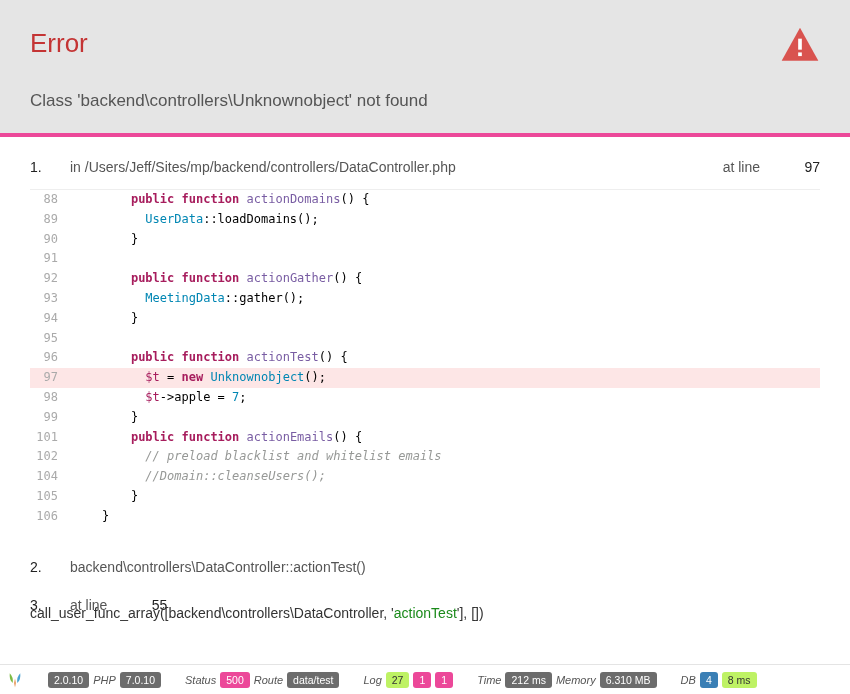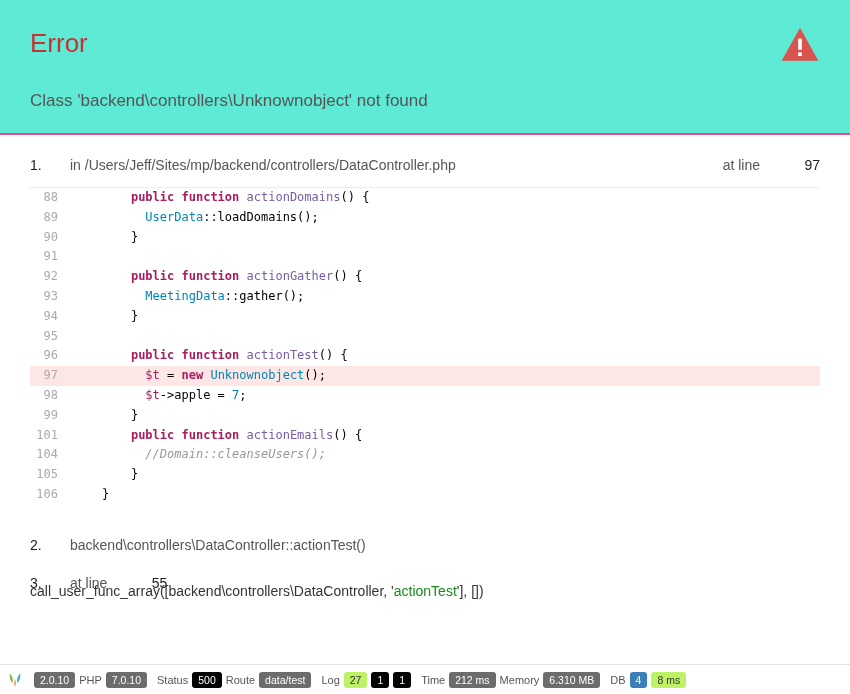--- a/index.html
+++ b/index.html
@@ -1,17 +1,17 @@
 <!DOCTYPE html>
 <html><head>
   <meta charset="utf-8">
   <style>
     * { box-sizing: border-box; margin: 0; padding: 0; }
     body { font-family: -apple-system, BlinkMacSystemFont, "Segoe UI", Helvetica, Arial, sans-serif; background: #fff; width: 850px; height: 694px; overflow: hidden; position: relative; }
-    .header { background: #5eead4; padding: 28px 30px 22px; border-bottom: 2px solid #ec4899; position: relative; }
+    .header { background: #e5e5e5; padding: 28px 30px 22px; border-bottom: 4px solid #ec4899; position: relative; }
     .title { color: #c43434; font-size: 26px; font-weight: 400; margin-bottom: 12px; }
     .message { color: #555; font-size: 17px; margin-top: 32px; }
     .alert-icon { position: absolute; right: 28px; top: 24px; }
     .trace { padding: 0 30px; }
     .frame-header { display: flex; align-items: baseline; padding: 22px 0 14px; color: #555; font-size: 14px; }
     .frame-header .num { width: 40px; color: #222; }
     .frame-header .file { flex: 1; color: #555; }
     .frame-header .atline { color: #555; padding-right: 38px; }
     .frame-header .lineno { color: #222; min-width: 22px; text-align: right; }
     .code-block { font-family: Menlo, Consolas, monospace; font-size: 12px; line-height: 1.65; padding-bottom: 10px; }
@@ -21,28 +21,28 @@
     .code { flex: 1; padding-left: 26px; }
     .kw { color: #a71d5d; font-weight: bold; }
     .fn { color: #795da3; }
     .cls { color: #0086b3; }
     .var { color: #a71d5d; }
     .cmt { color: #969896; font-style: italic; }
     .num-lit { color: #0086b3; }
     .divider { border-top: 1px solid #eee; }
     .frame3-extra { font-size: 14px; color: #333; padding-left: 0; margin-top: -8px; }
     .str { color: #1a8a1a; }
-    .toolbar { position: absolute; bottom: 0; left: 0; right: 0; height: 30px; background: #fff; border-top: 1px solid #e4e4e4; display: flex; align-items: center; font-size: 11px; padding: 0 6px; gap: 10px; }
+    .toolbar { position: absolute; bottom: 0; left: 0; right: 0; height: 30px; background: #fff; border-top: 1px solid #e4e4e4; display: flex; align-items: center; font-size: 11px; padding: 0 6px; gap: 24px; }
     .tool-group { display: flex; align-items: center; gap: 4px; }
     .badge { border-radius: 3px; padding: 2px 6px; color: #fff; font-size: 10.5px; }
     .b-gray { background: #6c6c6c; }
-    .b-red { background: #000000; }
+    .b-red { background: #ec4899; }
     .b-blue { background: #3a7fb5; }
     .b-light { background: #bef264; color: #333; }
-    .tool-label { color: #555; }
+    .tool-label { color: #555; font-style: italic; }
     .logo { display: flex; align-items: center; }
   </style>
 </head>
 <body>
 
 <div class="header">
   <div class="title">Error</div>
   <div class="message">Class 'backend\controllers\Unknownobject' not found</div>
   <div class="alert-icon">
     <svg width="44" height="44" viewBox="0 0 24 24">
@@ -69,20 +69,21 @@
     <div class="code-line"><span class="ln">91</span><span class="code"> </span></div>
     <div class="code-line"><span class="ln">92</span><span class="code">    <span class="kw">public</span> <span class="kw">function</span> <span class="fn">actionGather</span>() {</span></div>
     <div class="code-line"><span class="ln">93</span><span class="code">      <span class="cls">MeetingData</span>::gather();</span></div>
     <div class="code-line"><span class="ln">94</span><span class="code">    }</span></div>
     <div class="code-line"><span class="ln">95</span><span class="code"> </span></div>
     <div class="code-line"><span class="ln">96</span><span class="code">    <span class="kw">public</span> <span class="kw">function</span> <span class="fn">actionTest</span>() {</span></div>
     <div class="code-line hl"><span class="ln">97</span><span class="code">      <span class="var">$t</span> = <span class="kw">new</span> <span class="cls">Unknownobject</span>();</span></div>
     <div class="code-line"><span class="ln">98</span><span class="code">      <span class="var">$t</span>-&gt;apple = <span class="num-lit">7</span>;</span></div>
     <div class="code-line"><span class="ln">99</span><span class="code">    }</span></div>
     <div class="code-line"><span class="ln">101</span><span class="code">    <span class="kw">public</span> <span class="kw">function</span> <span class="fn">actionEmails</span>() {</span></div>
+    <div class="code-line"><span class="ln">102</span><span class="code">      <span class="cmt">// preload blacklist and whitelist emails</span></span></div>
     <div class="code-line"><span class="ln">104</span><span class="code">      <span class="cmt">//Domain::cleanseUsers();</span></span></div>
     <div class="code-line"><span class="ln">105</span><span class="code">    }</span></div>
     <div class="code-line"><span class="ln">106</span><span class="code">}</span></div>
   </div>
 
   <div class="frame-header">
     <span class="num">2.</span>
     <span class="file">backend\controllers\DataController::actionTest()</span>
   </div>
 

